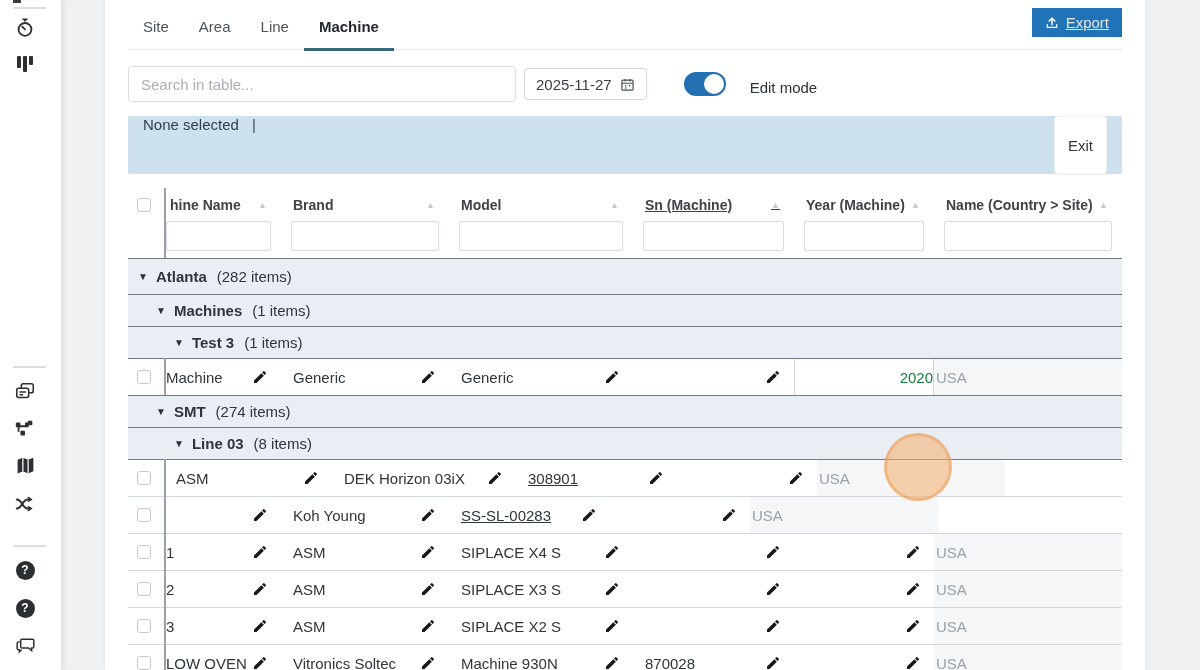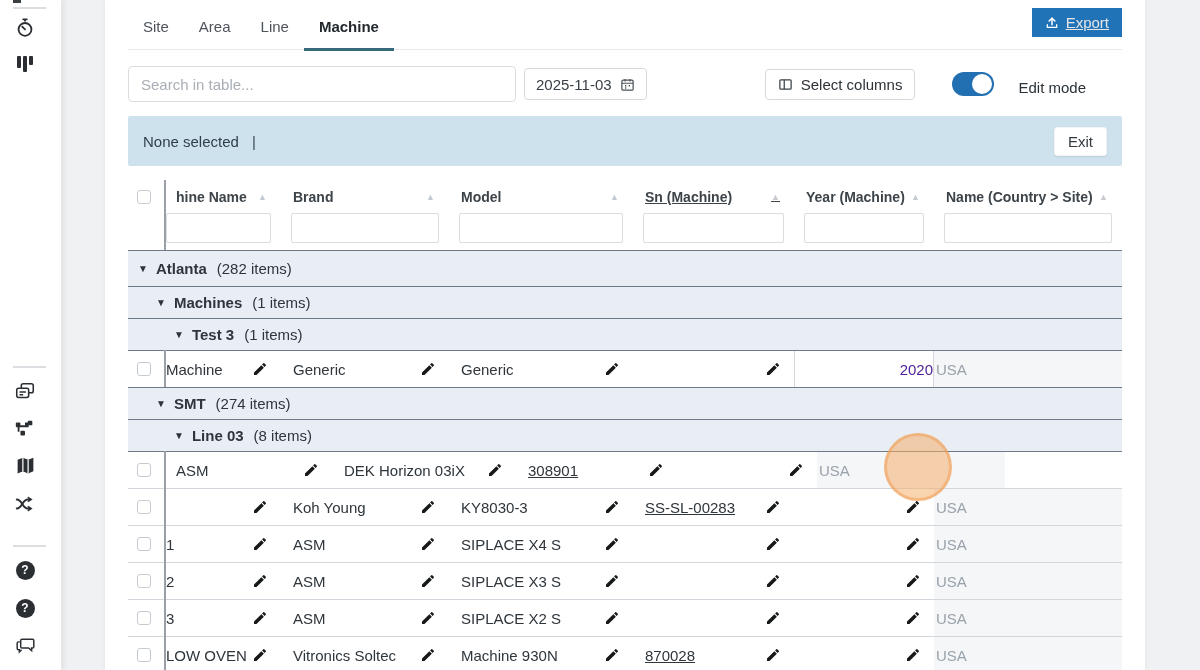--- a/index.html
+++ b/index.html
@@ -35,35 +35,35 @@
   .date-btn { margin-left:8px; height:32px; border:1px solid #d5d9dd; border-radius:4px; background:#fff; padding:0 11px;
               display:flex; align-items:center; gap:8px; font-size:15px; color:#3a4047; cursor:pointer; }
   .cols-btn { margin-left:auto; height:31px; border:1px solid #d5d9dd; border-radius:4px; background:#fff; padding:0 12px;
               display:flex; align-items:center; gap:8px; font-size:15px; color:#2b3238; cursor:pointer; }
   .toggle-wrap { display:flex; align-items:flex-end; gap:24px; margin-left:37px; margin-right:36px; }
   .toggle { width:42px; height:24px; border-radius:12px; background:#2270b2; position:relative; cursor:pointer; }
   .toggle .knob { position:absolute; right:2px; top:2px; width:20px; height:20px; border-radius:50%; background:#fff; }
   .toggle-label { font-size:15px; color:#2b3238; }
 
   
-  .banner { margin-top:14px; height:50px; background:#cee2ee; border-radius:2px; display:flex; align-items:center; padding:0 15px; }
+  .banner { margin-top:14px; height:58px; background:#cee2ee; border-radius:2px; display:flex; padding:0 15px; }
   .banner .sep { margin:0 13px; color:#3a4a56; }
   .banner-text { font-size:15px; color:#2f3e4a; }
   .exit-btn { margin-left:auto; background:#fff; border:1px solid #f2f4f6; border-radius:3px; padding:5px 13px;
               font-size:15px; font-family:inherit; color:#33393f; cursor:pointer; box-shadow:0 1px 2px rgba(0,0,0,.08); }
 
   
   .table { margin-top:14px; position:relative; }
   .pin-divider { position:absolute; left:36px; top:0; width:2px; height:700px; background:#99a0a8; z-index:0; }
   .thead { padding-top:8px; }
   .hrow, .frow, .trow { display:flex; }
   .c-cb{width:36px;} .c-name{width:117px;} .c-brand{width:168px;} .c-model{width:184px;}
   .c-sn{width:161px;text-decoration:underline;} .c-year{width:140px;justify-content:flex-end;} .c-site{width:188px;}
   .hcell { font-size:14px; font-weight:bold; color:#3c4349; display:flex; align-items:center; height:18px; overflow:hidden; }
-  .hcell .hlabel { white-space:nowrap; padding-left:12px; }
+  .hcell .hlabel { white-space:nowrap; padding-left:6px; }
   .hcell.pad .hlabel { padding-left:12px; }
   .sort { margin-left:auto; margin-right:14px; font-size:9px; color:#c5cad0; cursor:pointer; }
   .frow { margin-top:7px; padding-bottom:7px; }
   .fcell { display:flex; }
   .filter-input { height:30px; border:1px solid #d9dce0; border-radius:2px; width:100%; margin:0 10px; outline:none; font-family:inherit; }
   .fcell.first .filter-input { margin-left:2px; }
   .checkbox { width:14px; height:14px; border:1.5px solid #c6cbd1; border-radius:3px; background:#fff; margin-left:9px; cursor:pointer; }
 
   .trow.group { align-items:center; background:#e9eef4; border-top:1px solid #6e7a88; position:relative; z-index:1; }
   .trow.group .tri { font-size:10px; color:#2b3238; cursor:pointer; }
@@ -73,21 +73,21 @@
   .g-l2 { height:32px; padding-left:28px; }
   .g-l3 { height:32px; padding-left:46px; }
 
   .trow.data { height:37px; border-top:1px solid #d2d7dd; background:#fff; }
   .trow.data.afterg { border-top-color:#6e7a88; }
   .trow.data .cell { display:flex; align-items:center; font-size:15px; color:#2e353b; overflow:hidden; }
   .trow.data .cell .txt { white-space:nowrap; padding-left:2px; }
   .trow.data .cell.pad .txt { padding-left:12px; }
   .pencil { margin-left:auto; margin-right:13px; flex:none; cursor:pointer; }
   .cell.c-year.editcell { border-left:1px solid #d3d7dc; border-right:1px solid #d3d7dc; background:#fff; }
-  .cell.c-year.editcell .txt { padding-left:12px; color:#4c1d95; }
+  .cell.c-year.editcell .txt { padding-left:12px; color:#15803d; }
   .cell.c-site { background:#f4f6f8; color:#9aa2ab; }
   .cell.c-site .txt { padding-left:12px; color:#9aa2ab; }
 
   
   .highlight-circle { position:absolute; left:884px; top:433px; width:68px; height:68px; border-radius:50%;
                       background:rgba(246,174,110,.55); border:3px solid rgba(238,150,72,.45); z-index:8; pointer-events:none; }
 
   svg { display:block; }
 </style>
 </head>
@@ -190,34 +190,27 @@
           <path d="M7 8.5 12 4l5 4.5"></path>
           <path d="M4 15v4.5h16V15" stroke-width="2.2"></path>
       </svg>
       <span>Export</span>
     </button>
   </div>
 
   <div class="controls">
     <input class="search-input" type="text" placeholder="Search in table..." style="">
     <button class="date-btn">
-      <span>2025-11-03</span>
+      <span>2025-11-27</span>
       <svg width="15" height="15" viewBox="0 0 24 24" fill="none" stroke="#4a5056" stroke-width="1.9">
         <rect x="3" y="5" width="18" height="16" rx="2"></rect>
         <path d="M8 3v4M16 3v4M3 10h18"></path>
         <path d="M8 14h2M14 14h2M8 17.5h2" stroke-width="2.2"></path>
       </svg>
     </button>
-    <button class="cols-btn">
-      <svg width="15" height="15" viewBox="0 0 24 24" fill="none" stroke="#3c4349" stroke-width="2">
-        <rect x="3" y="4.5" width="18" height="15" rx="1.5"></rect>
-        <path d="M10 4.5v15"></path>
-      </svg>
-      <span>Select columns</span>
-    </button>
     <div class="toggle-wrap">
       <div class="toggle">
           <div class="knob"></div>
         </div>
       <span class="toggle-label">Edit mode</span>
     </div>
   </div>
 
   <div class="banner">
     <span class="banner-text">None selected</span>
@@ -388,26 +381,20 @@
           <svg class="pencil" width="16" height="16">
             <use href="#i-pencil"></use>
           </svg>
         </div>
       <div class="cell c-brand pad">
           <span class="txt">Koh Young</span>
           <svg class="pencil" width="16" height="16">
             <use href="#i-pencil"></use>
           </svg>
         </div>
-      <div class="cell c-model pad">
-          <span class="txt">KY8030-3</span>
-          <svg class="pencil" width="16" height="16">
-            <use href="#i-pencil"></use>
-          </svg>
-        </div>
       <div class="cell c-sn pad">
           <span class="txt">SS-SL-00283</span>
           <svg class="pencil" width="16" height="16">
             <use href="#i-pencil"></use>
           </svg>
         </div>
       <div class="cell c-year">
           <svg class="pencil" width="16" height="16">
             <use href="#i-pencil"></use>
           </svg>

